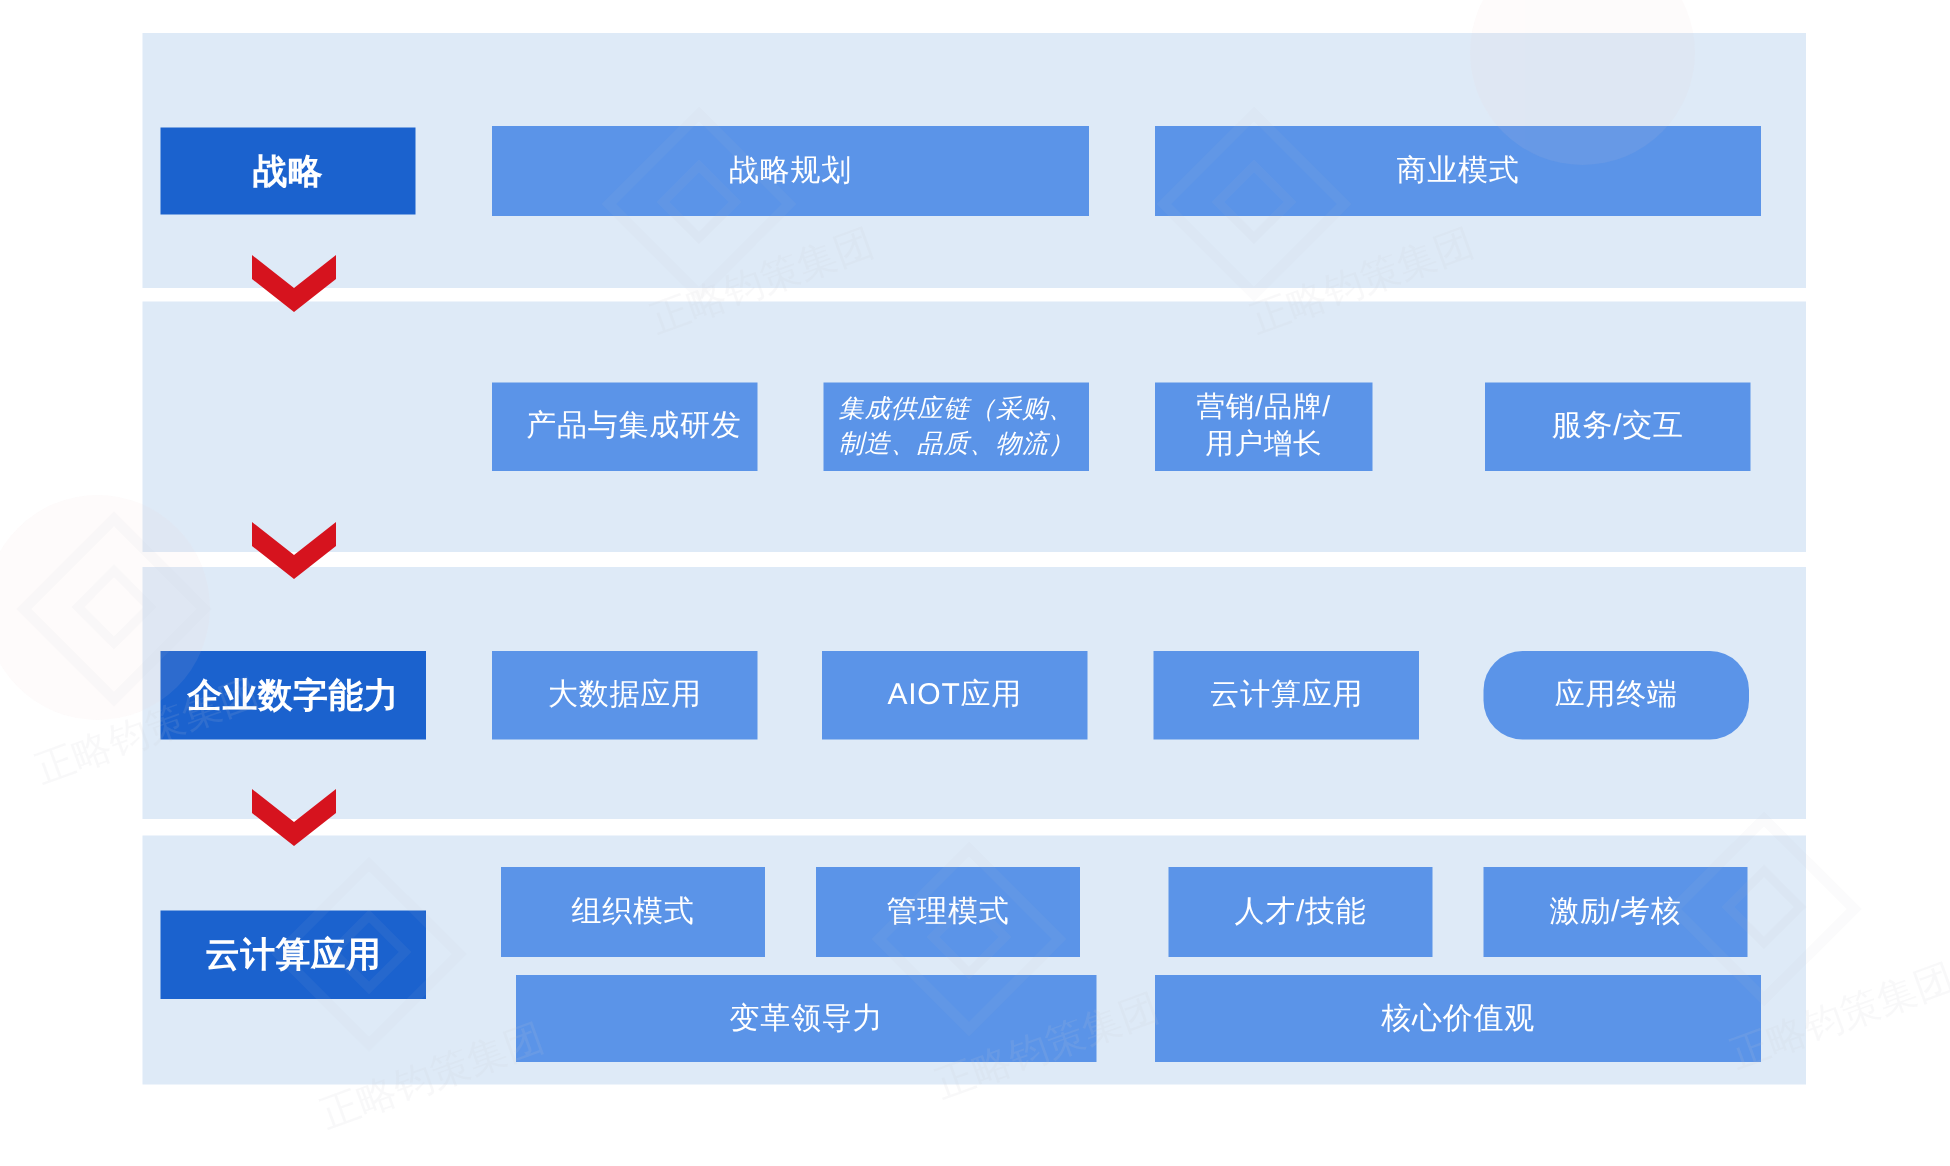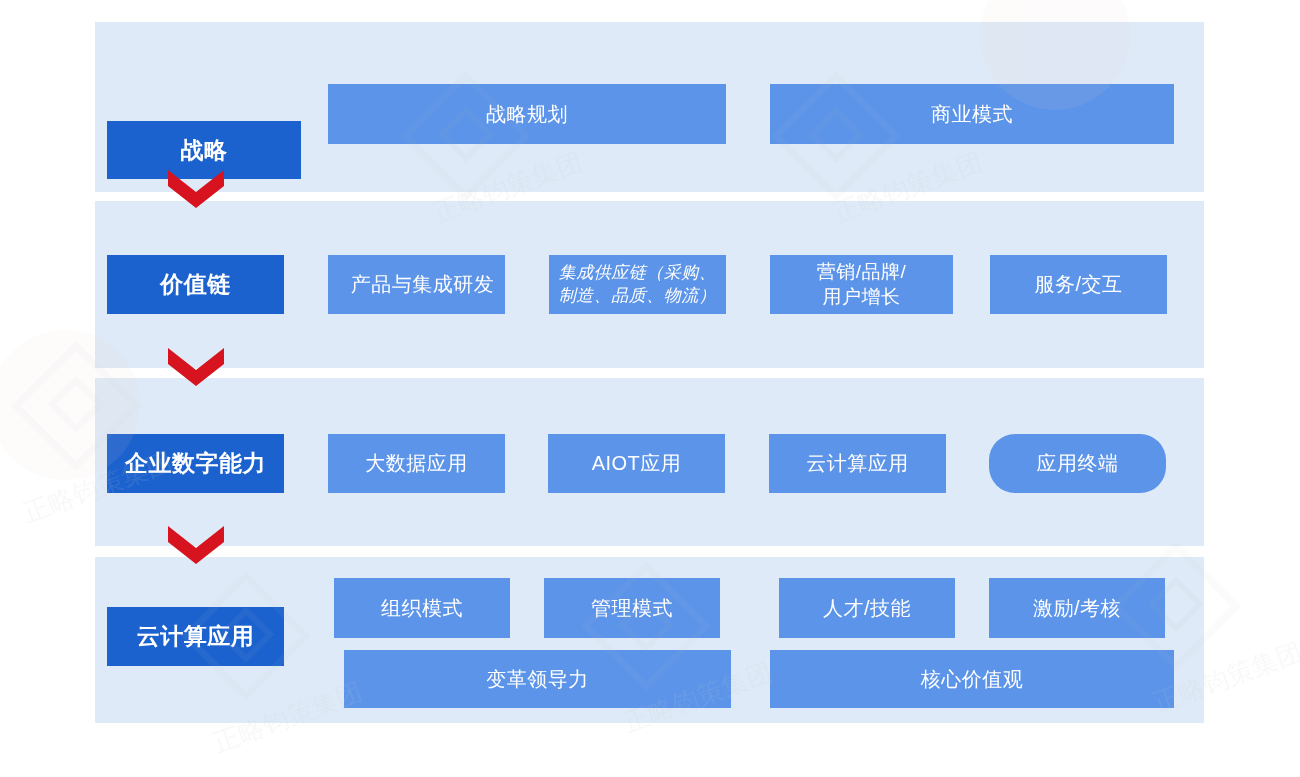--- a/index.html
+++ b/index.html
@@ -114,42 +114,41 @@
   }
   .chevron svg { display: block; width: 100%; height: 100%; }
 </style>
 </head>
 <body>
 
 <div id="diagram">
 
   <div class="band band-1"></div>
 
-  <div class="box box-head" style="left:107px; top:85px; width:194px; height:58px;margin-top:36px;">战略</div>
+  <div class="box box-head" style="left:107px; top:85px; width:170px; height:58px;">战略</div>
 
   <div class="box box-item" style="left:328px; top:84px; width:398px; height:60px;">战略规划</div>
 
   <div class="box box-item" style="left:770px; top:84px; width:404px; height:60px;">商业模式</div>
 
   <div class="chevron" style="left:168px; top:170px;">
     <svg viewBox="0 0 56 38" xmlns="http://www.w3.org/2000/svg" aria-hidden="true">
       <polygon points="0,0 28,22 56,0 56,16 28,38 0,16" fill="#D6131E"></polygon>
     </svg>
   </div>
 
   <div class="band band-2"></div>
 
-  <div class="box box-head" style="left:107px; top:255px; width:177px; height:59px;">价值链</div>
 
   <div class="box box-item" style="left:328px; top:255px; width:177px; height:59px;padding-left:12px;">产品与集成研发</div>
 
   <div class="box box-item small" style="left:549px; top:255px; width:177px; height:59px; white-space:pre-line;">集成供应链（采购、
 制造、品质、物流）</div>
 
-  <div class="box box-item two-line" style="left:770px; top:255px; width:183px; height:59px; white-space:pre-line;">营销/品牌/
+  <div class="box box-item two-line" style="left:770px; top:255px; width:145px; height:59px; white-space:pre-line;">营销/品牌/
 用户增长</div>
 
   <div class="box box-item" style="left:990px; top:255px; width:177px; height:59px;">服务/交互</div>
 
   <div class="chevron" style="left:168px; top:348px;">
     <svg viewBox="0 0 56 38" xmlns="http://www.w3.org/2000/svg" aria-hidden="true">
       <polygon points="0,0 28,22 56,0 56,16 28,38 0,16" fill="#D6131E"></polygon>
     </svg>
   </div>
 

